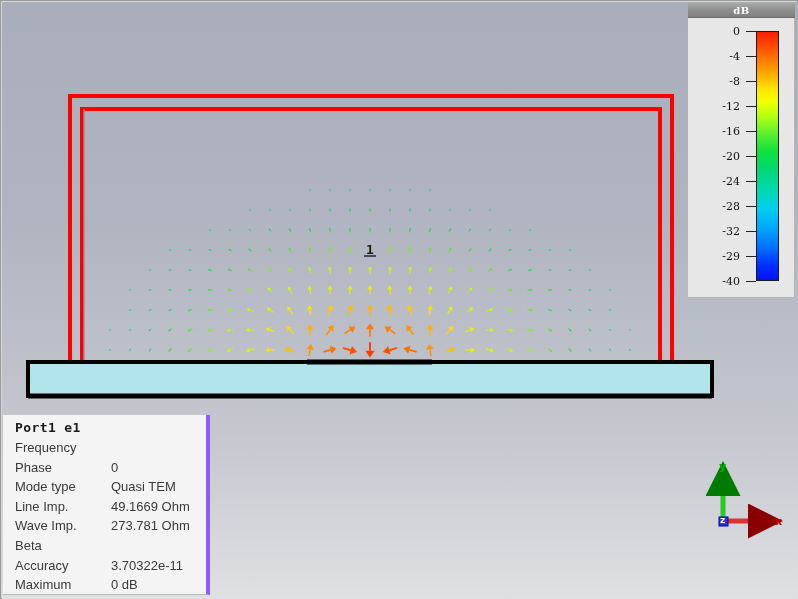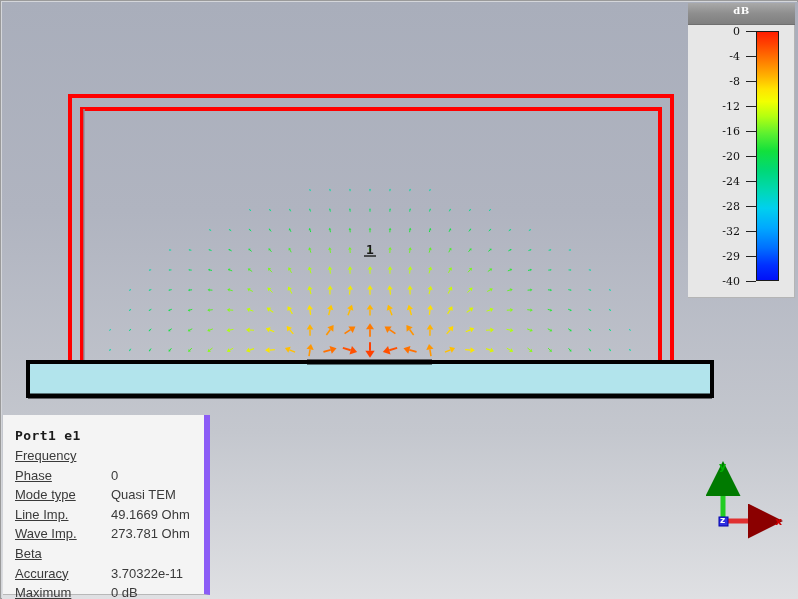--- a/index.html
+++ b/index.html
@@ -22,21 +22,21 @@
   }
   #fieldsvg{position:absolute;left:0;top:0;}
   
   #colorbar-panel{
     position:absolute;left:687px;top:2px;width:107px;height:295px;
     background:#e7e7e7;
     border-right:1px solid #b5b5b5;border-bottom:1px solid #b5b5b5;
     box-sizing:border-box;
   }
   #colorbar-title{
-    position:absolute;left:0;top:0;width:107px;height:22px;
+    position:absolute;left:0;top:0;width:107px;height:15px;
     background:linear-gradient(180deg,#a9a9a9 0%,#8e8e8e 50%,#7f7f7f 100%);
     color:#ffffff;font-family:"DejaVu Serif", serif;font-weight:bold;font-size:10px;
     text-align:center;line-height:15px;letter-spacing:.5px;
     border-bottom:1px solid #6f6f6f;box-sizing:border-box;
   }
   #colorbar-body{position:absolute;left:0;top:16px;width:107px;height:278px;}
   #cbar-gradient{
     position:absolute;left:68px;top:12px;width:23px;height:250px;
     background:linear-gradient(180deg,
       #ff1e00 0%, #ff4400 5%, #ff8000 12%, #ffb400 18%,
@@ -48,29 +48,29 @@
   .cbar-tick{position:absolute;left:58px;width:10px;height:1px;background:#222;}
   .cbar-label{
     position:absolute;right:55px;
     font-family:"DejaVu Serif", serif;font-size:11px;color:#111;
     text-align:right;white-space:nowrap;transform:translateY(-50%);
   }
   
   #info-panel{
     position:absolute;left:2px;top:414px;width:207px;height:180px;
     background:#f4f4f4;
-    border-right:6px solid #8b5cf6;border-bottom:1px solid #b8b8b8;
-    box-sizing:border-box;padding:12px 0 0 0;
+    border-right:4px solid #8b5cf6;border-bottom:1px solid #b8b8b8;
+    box-sizing:border-box;padding:4px 0 0 0;
   }
   #info-title{
     font-family:"DejaVu Sans Mono", monospace;font-weight:bold;
     font-size:13px;color:#1a1a1a;padding:1px 0 3px 12px;letter-spacing:.4px;
   }
   .info-row{display:flex;font-size:13px;color:#3a3a3a;line-height:19.6px;padding-left:12px;}
-  .info-key{width:96px;flex:0 0 96px;text-decoration:underline;}
+  .info-key{width:96px;flex:0 0 96px;}
   .info-val{flex:1;}
   
   #axis-triad{position:absolute;left:700px;top:458px;width:90px;height:85px;}
   .axis-lbl{
     position:absolute;font-family:"DejaVu Sans", sans-serif;
     font-weight:bold;font-size:11px;
   }
 </style>
 </head>
 <body>

